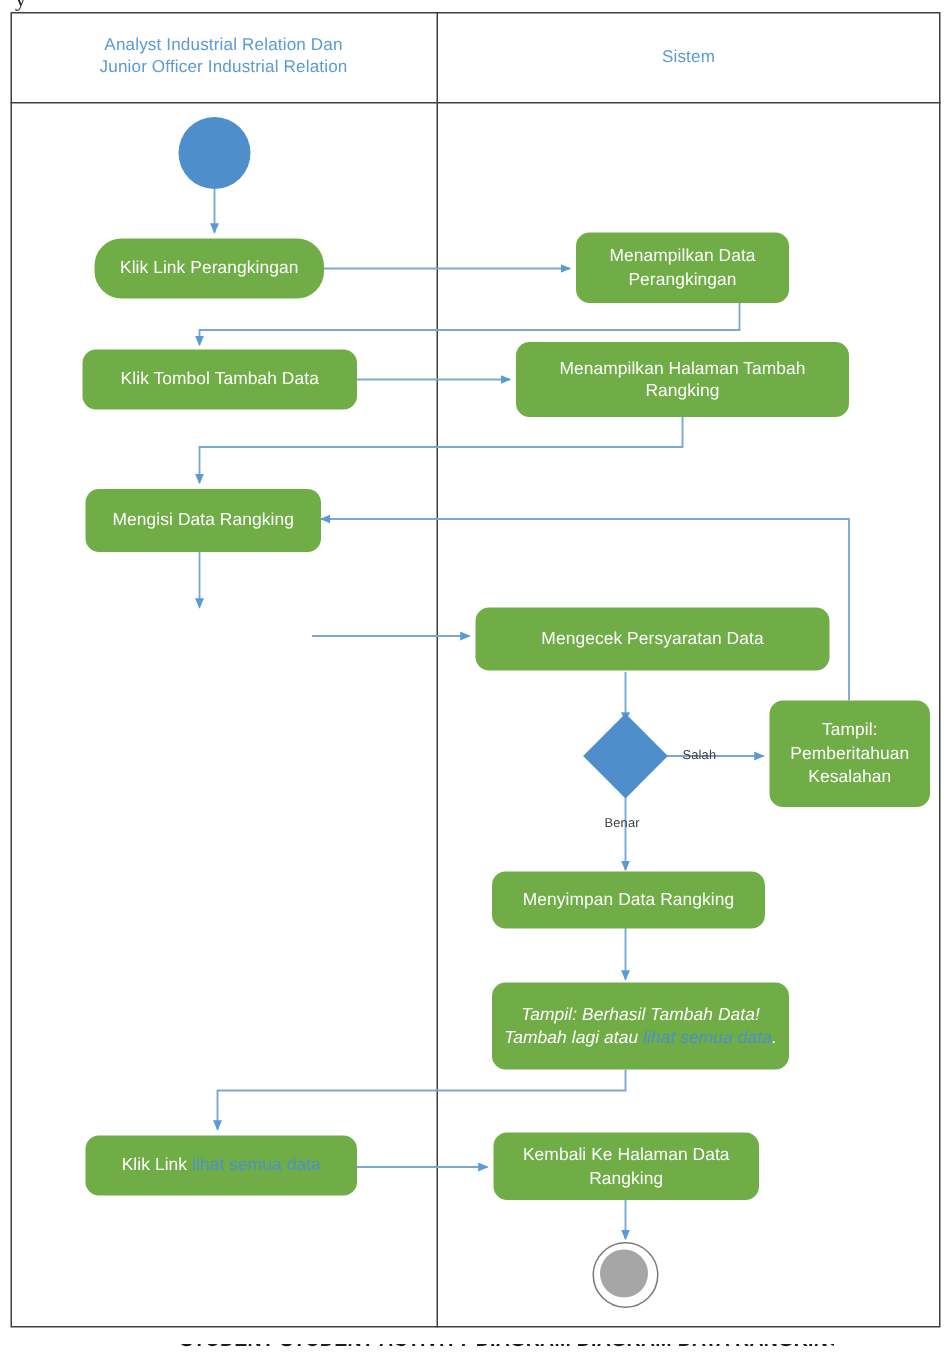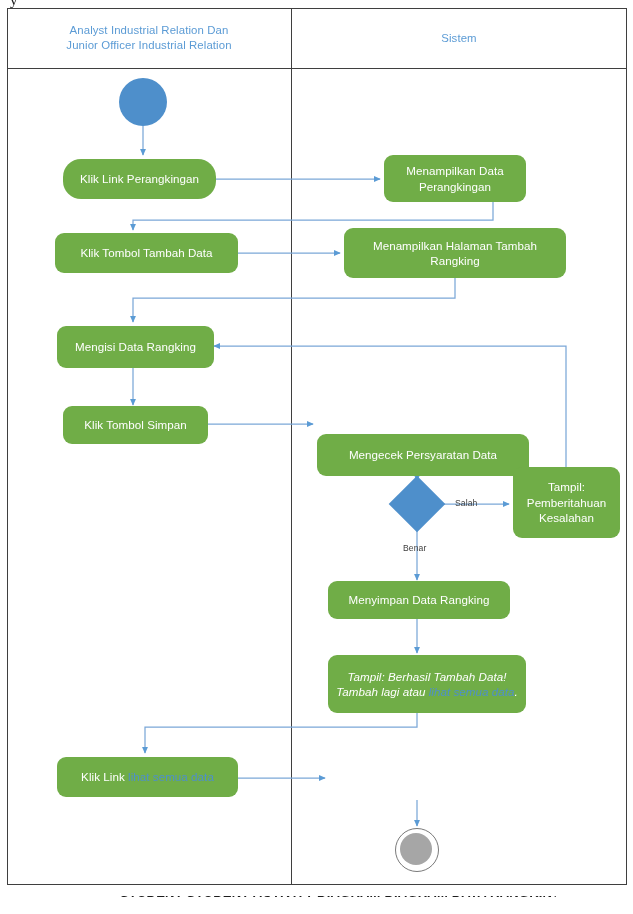--- a/index.html
+++ b/index.html
@@ -228,42 +228,42 @@
   <div class="node" style="left:63px;  top:159px; width:153px; height:40px;border-radius:18px;">Klik Link Perangkingan</div>
 
   <div class="node" style="left:384px; top:155px; width:142px; height:47px;">Menampilkan Data Perangkingan</div>
 
   <div class="node" style="left:55px;  top:233px; width:183px; height:40px;">Klik Tombol Tambah Data</div>
 
   <div class="node" style="left:344px; top:228px; width:222px; height:50px;">Menampilkan Halaman Tambah Rangking</div>
 
   <div class="node" style="left:57px;  top:326px; width:157px; height:42px;">Mengisi Data Rangking</div>
 
-  <div class="node" style="left:63px;  top:406px; width:145px; height:38px;">Klik Tombol Simpan</div>
-
-  <div class="node" style="left:317px; top:405px; width:212px; height:42px;margin-top:29px;">Mengecek Persyaratan Data</div>
+
+  <div class="node" style="left:317px; top:405px; width:236px; height:42px;">Mengecek Persyaratan Data</div>
 
   <div class="decision-node" style="left:397px; top:484px;"></div>
 
   <div class="node" style="left:513px; top:467px; width:107px; height:71px;">Tampil: Pemberitahuan Kesalahan</div>
 
   <div class="node" style="left:328px; top:581px; width:182px; height:38px;">Menyimpan Data Rangking</div>
 
   <div class="node" style="left:328px; top:655px; width:198px; height:58px;font-style:italic;">
     <div>
       <span>Tampil: Berhasil Tambah Data! Tambah lagi atau </span><span class="link-text">lihat semua data</span><span>.</span>
     </div>
   </div>
 
   <div class="node" style="left:57px;  top:757px; width:181px; height:40px;">
     <div>
       <span>Klik Link </span><span class="link-text">lihat semua data</span>
     </div>
   </div>
 
+  <div class="node" style="left:329px; top:755px; width:177px; height:45px;">Kembali Ke Halaman Data Rangking</div>
 
   <div class="end-node" style="left:395px; top:828px;"></div>
 
   <div class="caption-strip">
     <span>STUDENT STUDENT ACTIVITY DIAGRAM DIAGRAM DATA RANGKING</span>
   </div>
 
 </div>
 
 </body></html>

